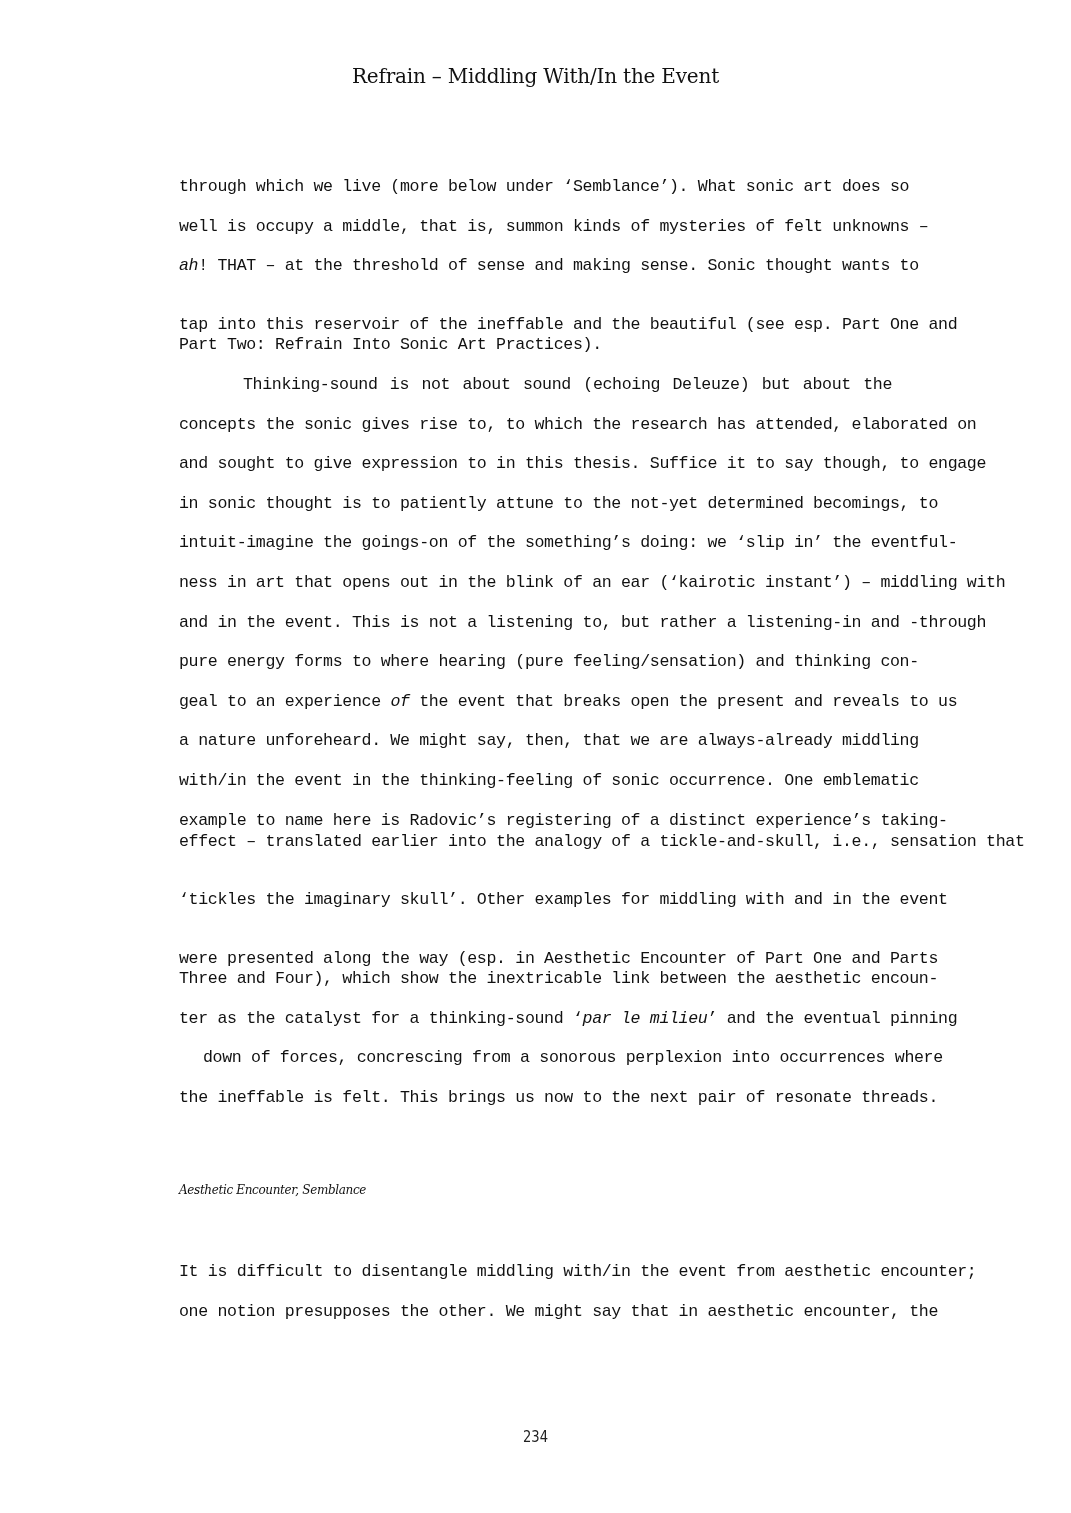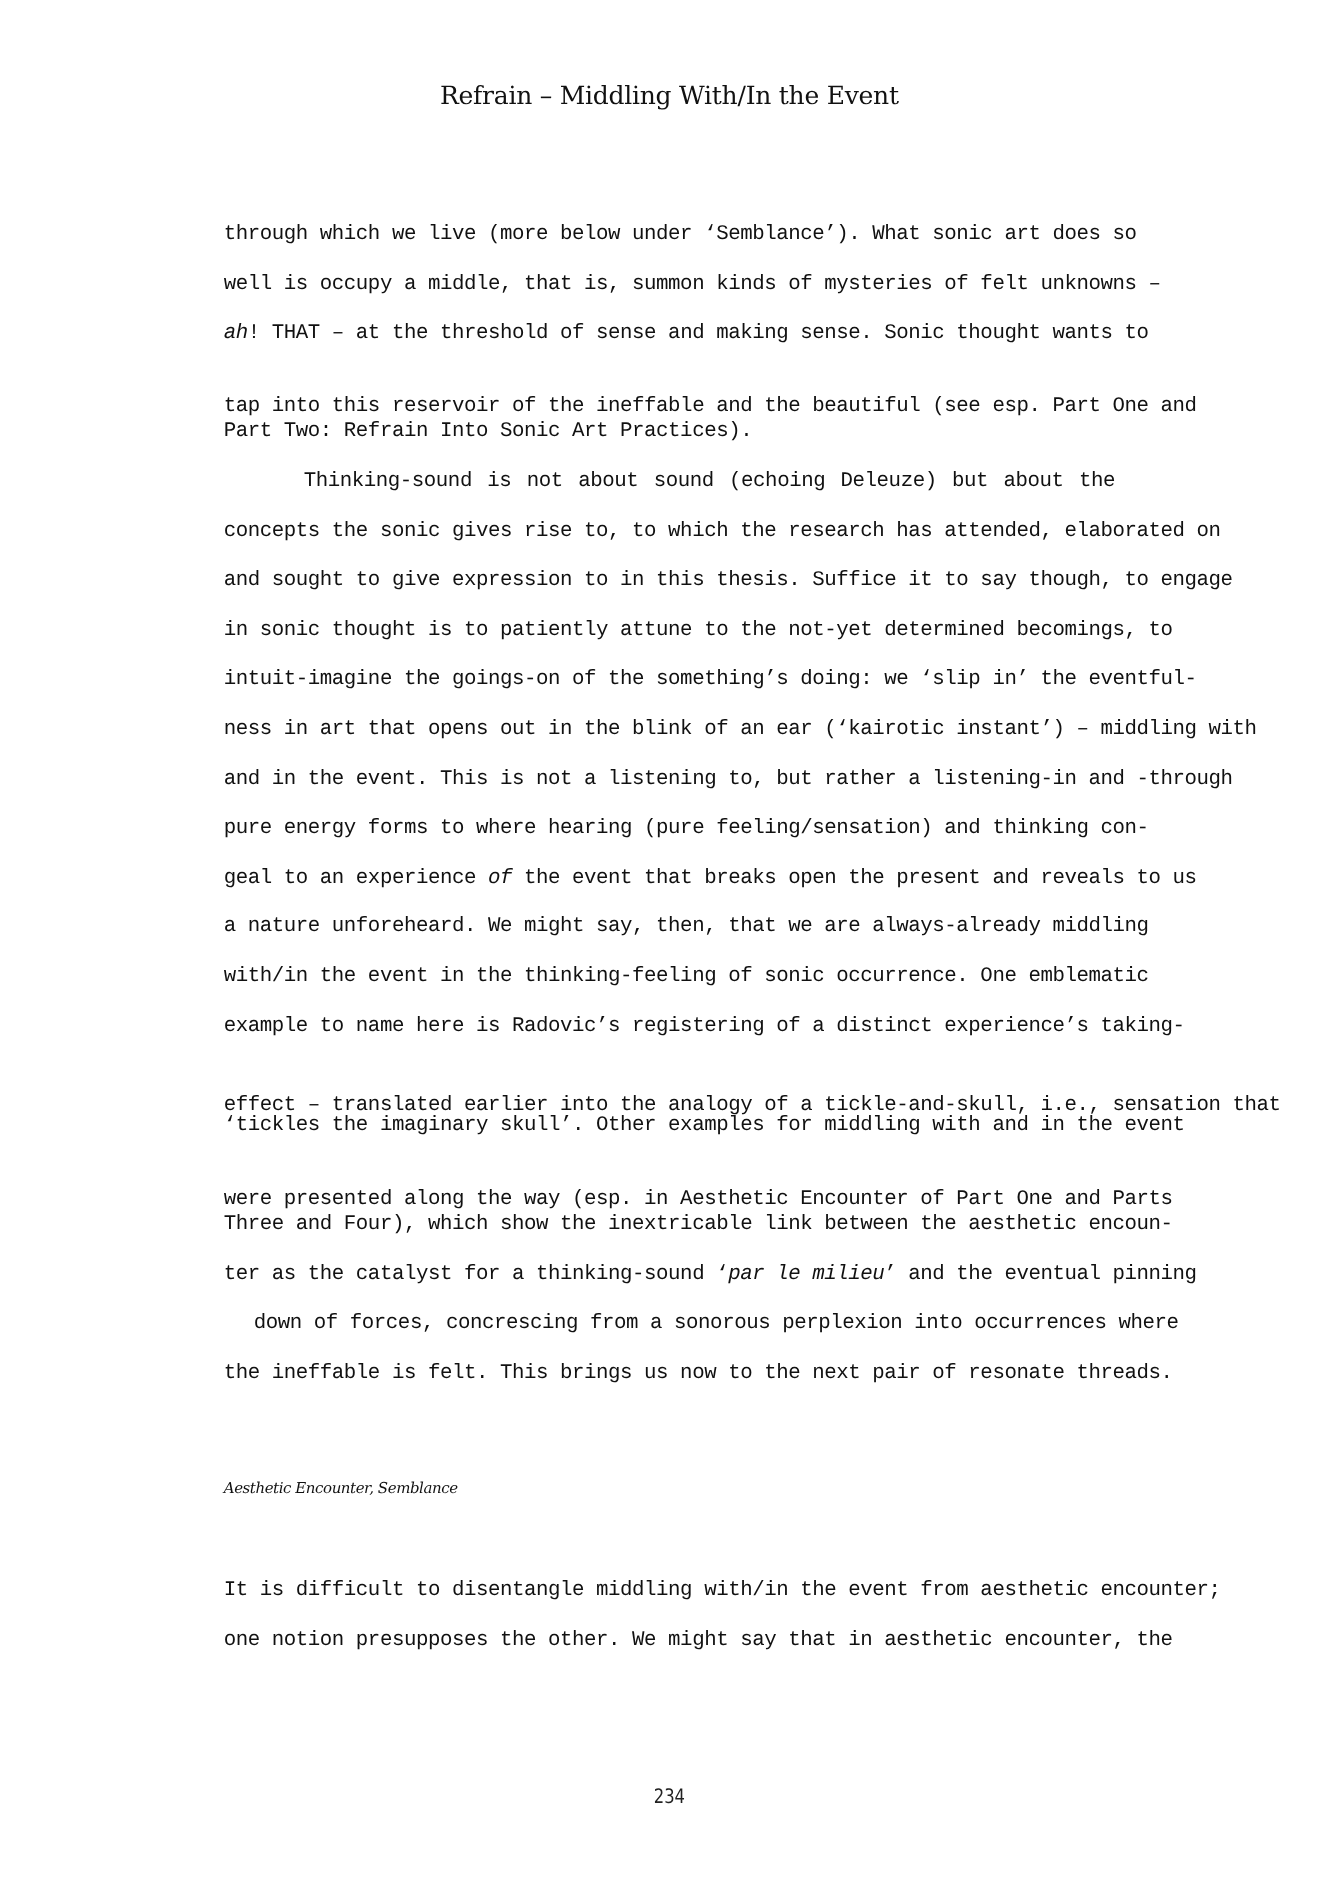--- a/index.html
+++ b/index.html
@@ -53,21 +53,21 @@
       <div class="line" style="top: 79.2px;"><span>and sought to give expression to in this thesis. Suffice it to say though, to engage</span></div>
       <div class="line" style="top: 118.8px;"><span>in sonic thought is to patiently attune to the not-yet determined becomings, to</span></div>
       <div class="line" style="top: 158.4px;"><span>intuit-imagine the goings-on of the something’s doing: we ‘slip in’ the eventful-</span></div>
       <div class="line" style="top: 198px;"><span>ness in art that opens out in the blink of an ear (‘kairotic instant’) – middling with</span></div>
       <div class="line" style="top: 237.6px;"><span>and in the event. This is not a listening to, but rather a listening-in and -through</span></div>
       <div class="line" style="top: 277.2px;"><span>pure energy forms to where hearing (pure feeling/sensation) and thinking con-</span></div>
       <div class="line" style="top: 316.8px;"><span>geal to an experience </span><span class="it">of</span><span> the event that breaks open the present and reveals to us</span></div>
       <div class="line" style="top: 356.4px;"><span>a nature unforeheard. We might say, then, that we are always-already middling</span></div>
       <div class="line" style="top: 396px;"><span>with/in the event in the thinking-feeling of sonic occurrence. One emblematic</span></div>
       <div class="line" style="top: 435.6px;"><span>example to name here is Radovic’s registering of a distinct experience’s taking-</span></div>
-      <div class="line" style="top: 499px;"><span>effect – translated earlier into the analogy of a tickle-and-skull, i.e., sensation that</span></div>
+      <div class="line" style="top: 457px;"><span>effect – translated earlier into the analogy of a tickle-and-skull, i.e., sensation that</span></div>
       <div class="line" style="top: 514.8px;"><span>‘tickles the imaginary skull’. Other examples for middling with and in the event</span></div>
       <div class="line" style="top: 554.4px; margin-top: 20px;"><span>were presented along the way (esp. in Aesthetic Encounter of Part One and Parts</span></div>
       <div class="line" style="top: 594px;"><span>Three and Four), which show the inextricable link between the aesthetic encoun-</span></div>
       <div class="line" style="top: 633.6px;"><span>ter as the catalyst for a thinking-sound ‘</span><span class="it">par le milieu</span><span>’ and the eventual pinning</span></div>
       <div class="line" style="top: 673.2px; margin-left: 24px;"><span>down of forces, concrescing from a sonorous perplexion into occurrences where</span></div>
       <div class="line last" style="top: 712.8px;"><span>the ineffable is felt. This brings us now to the next pair of resonate threads.</span></div>
     </div>
 
   <div class="section-heading">Aesthetic Encounter, Semblance</div>
 

